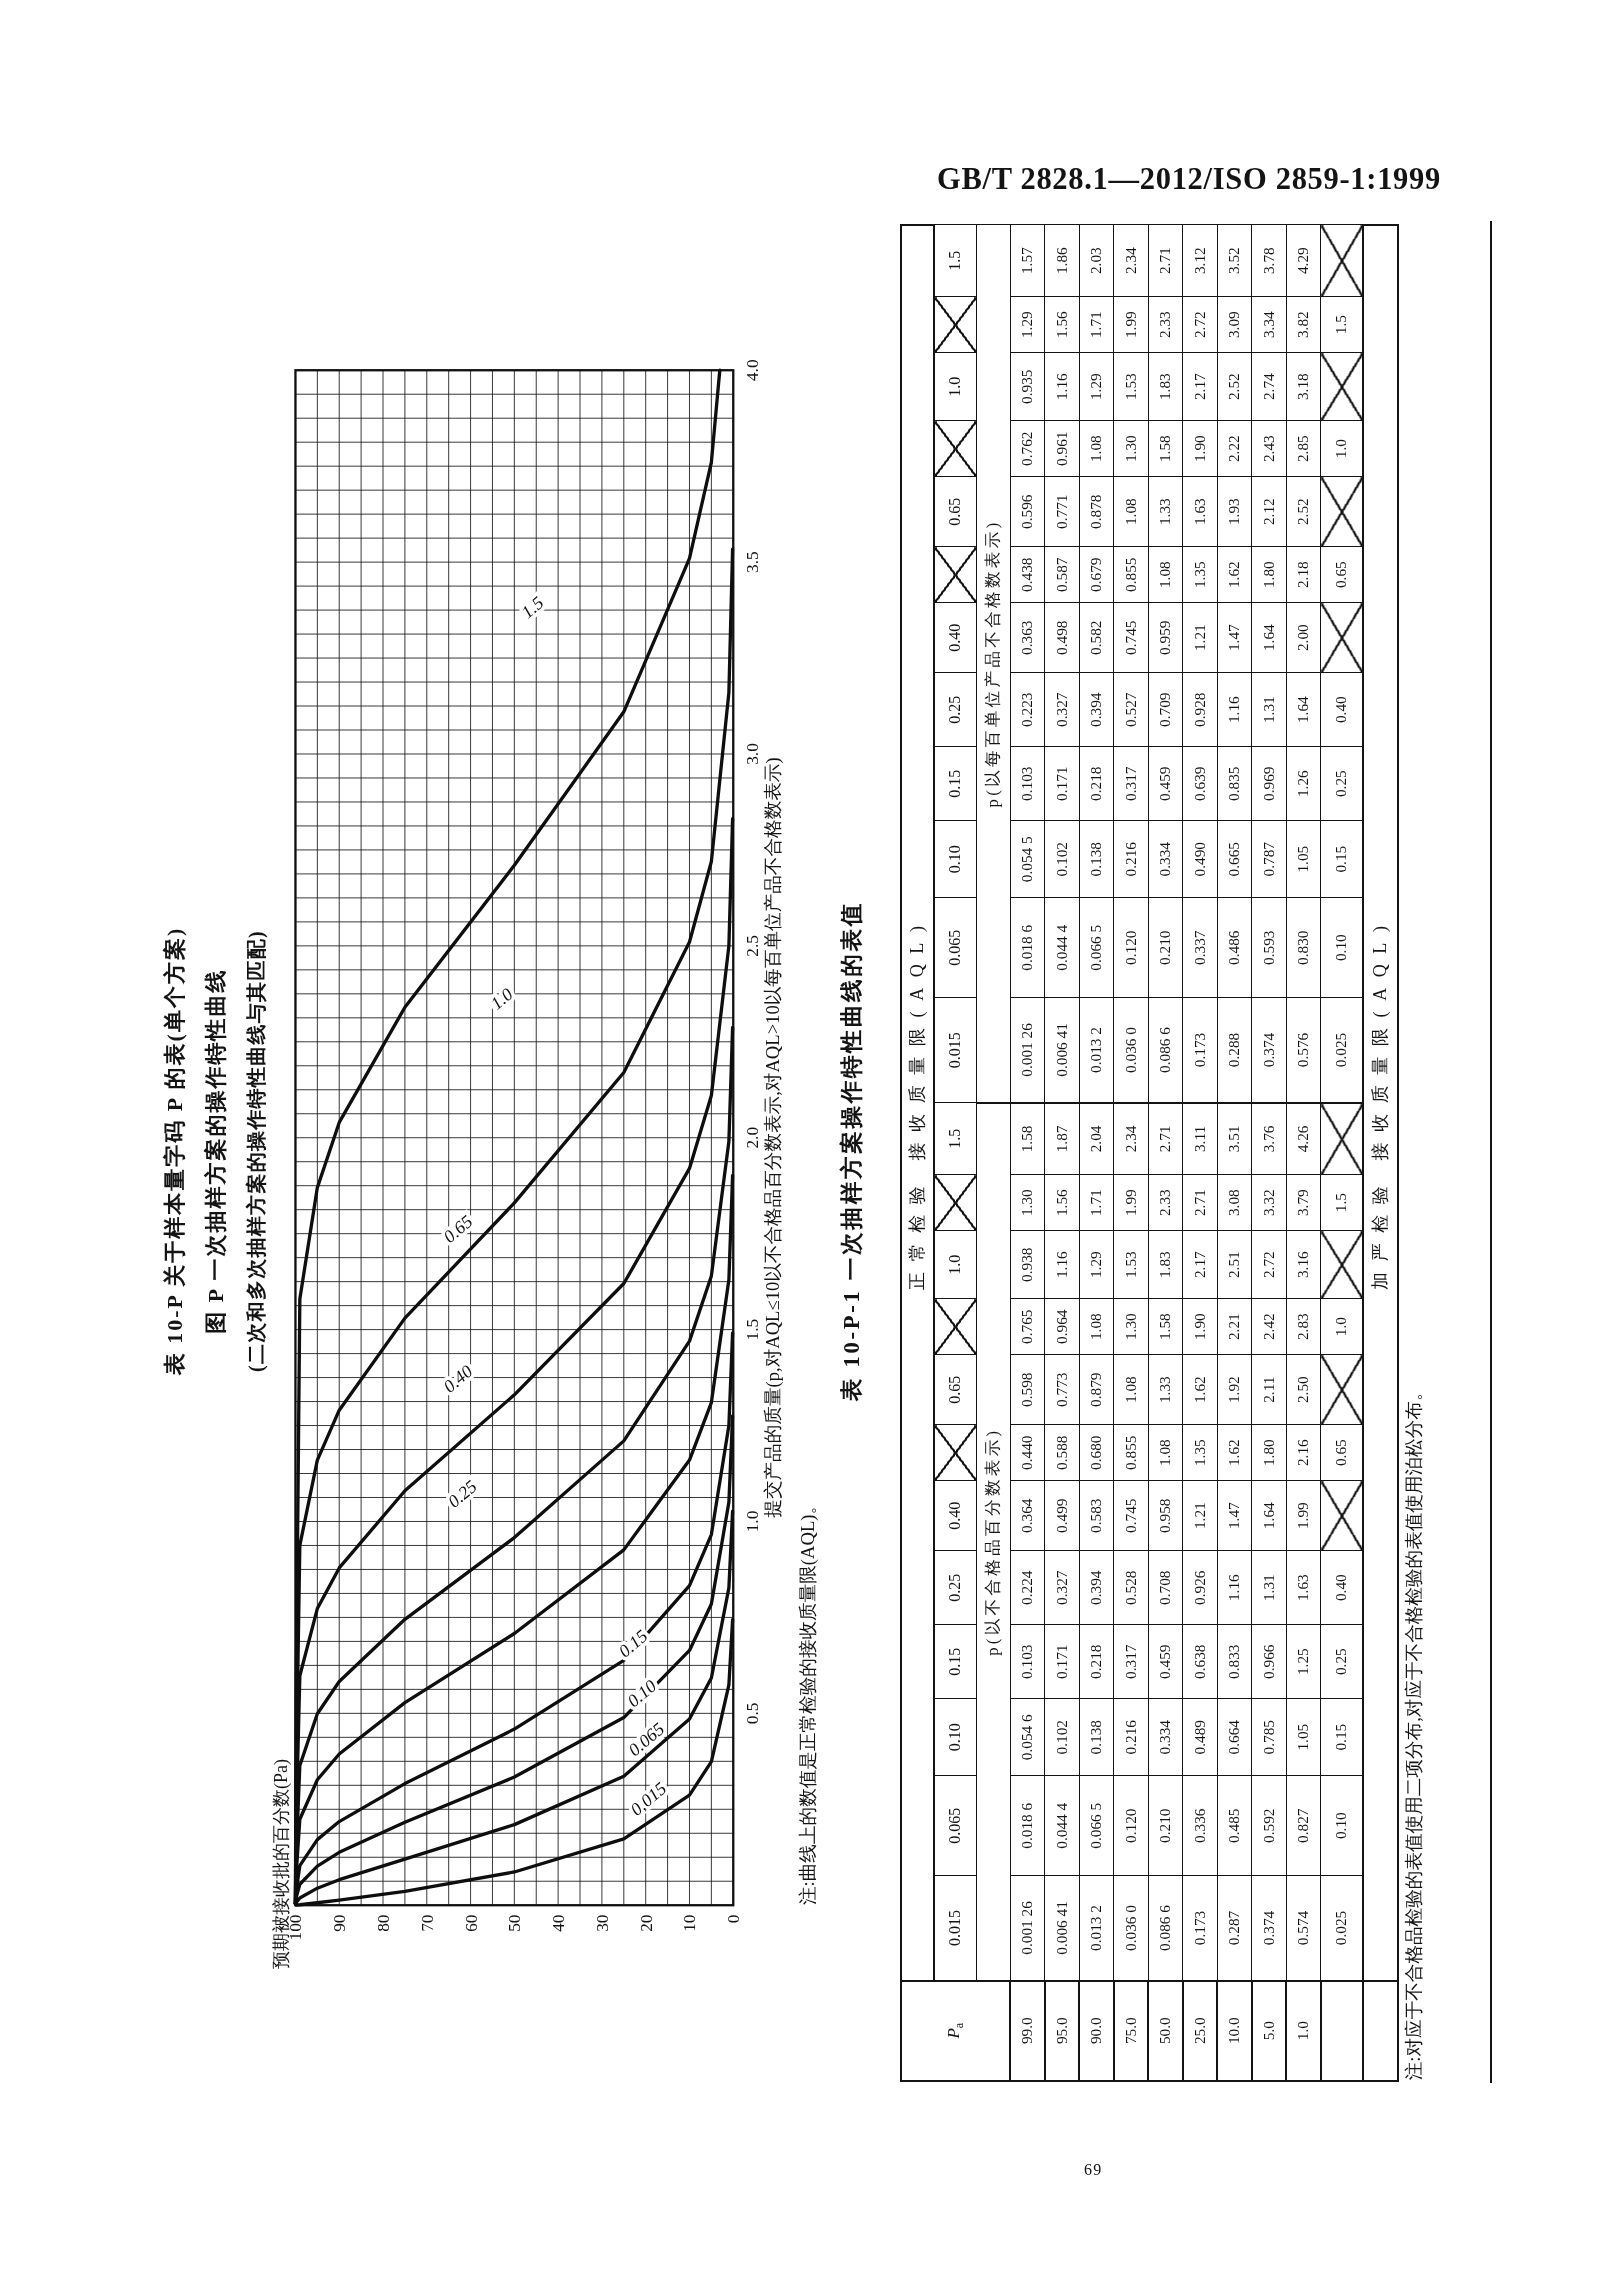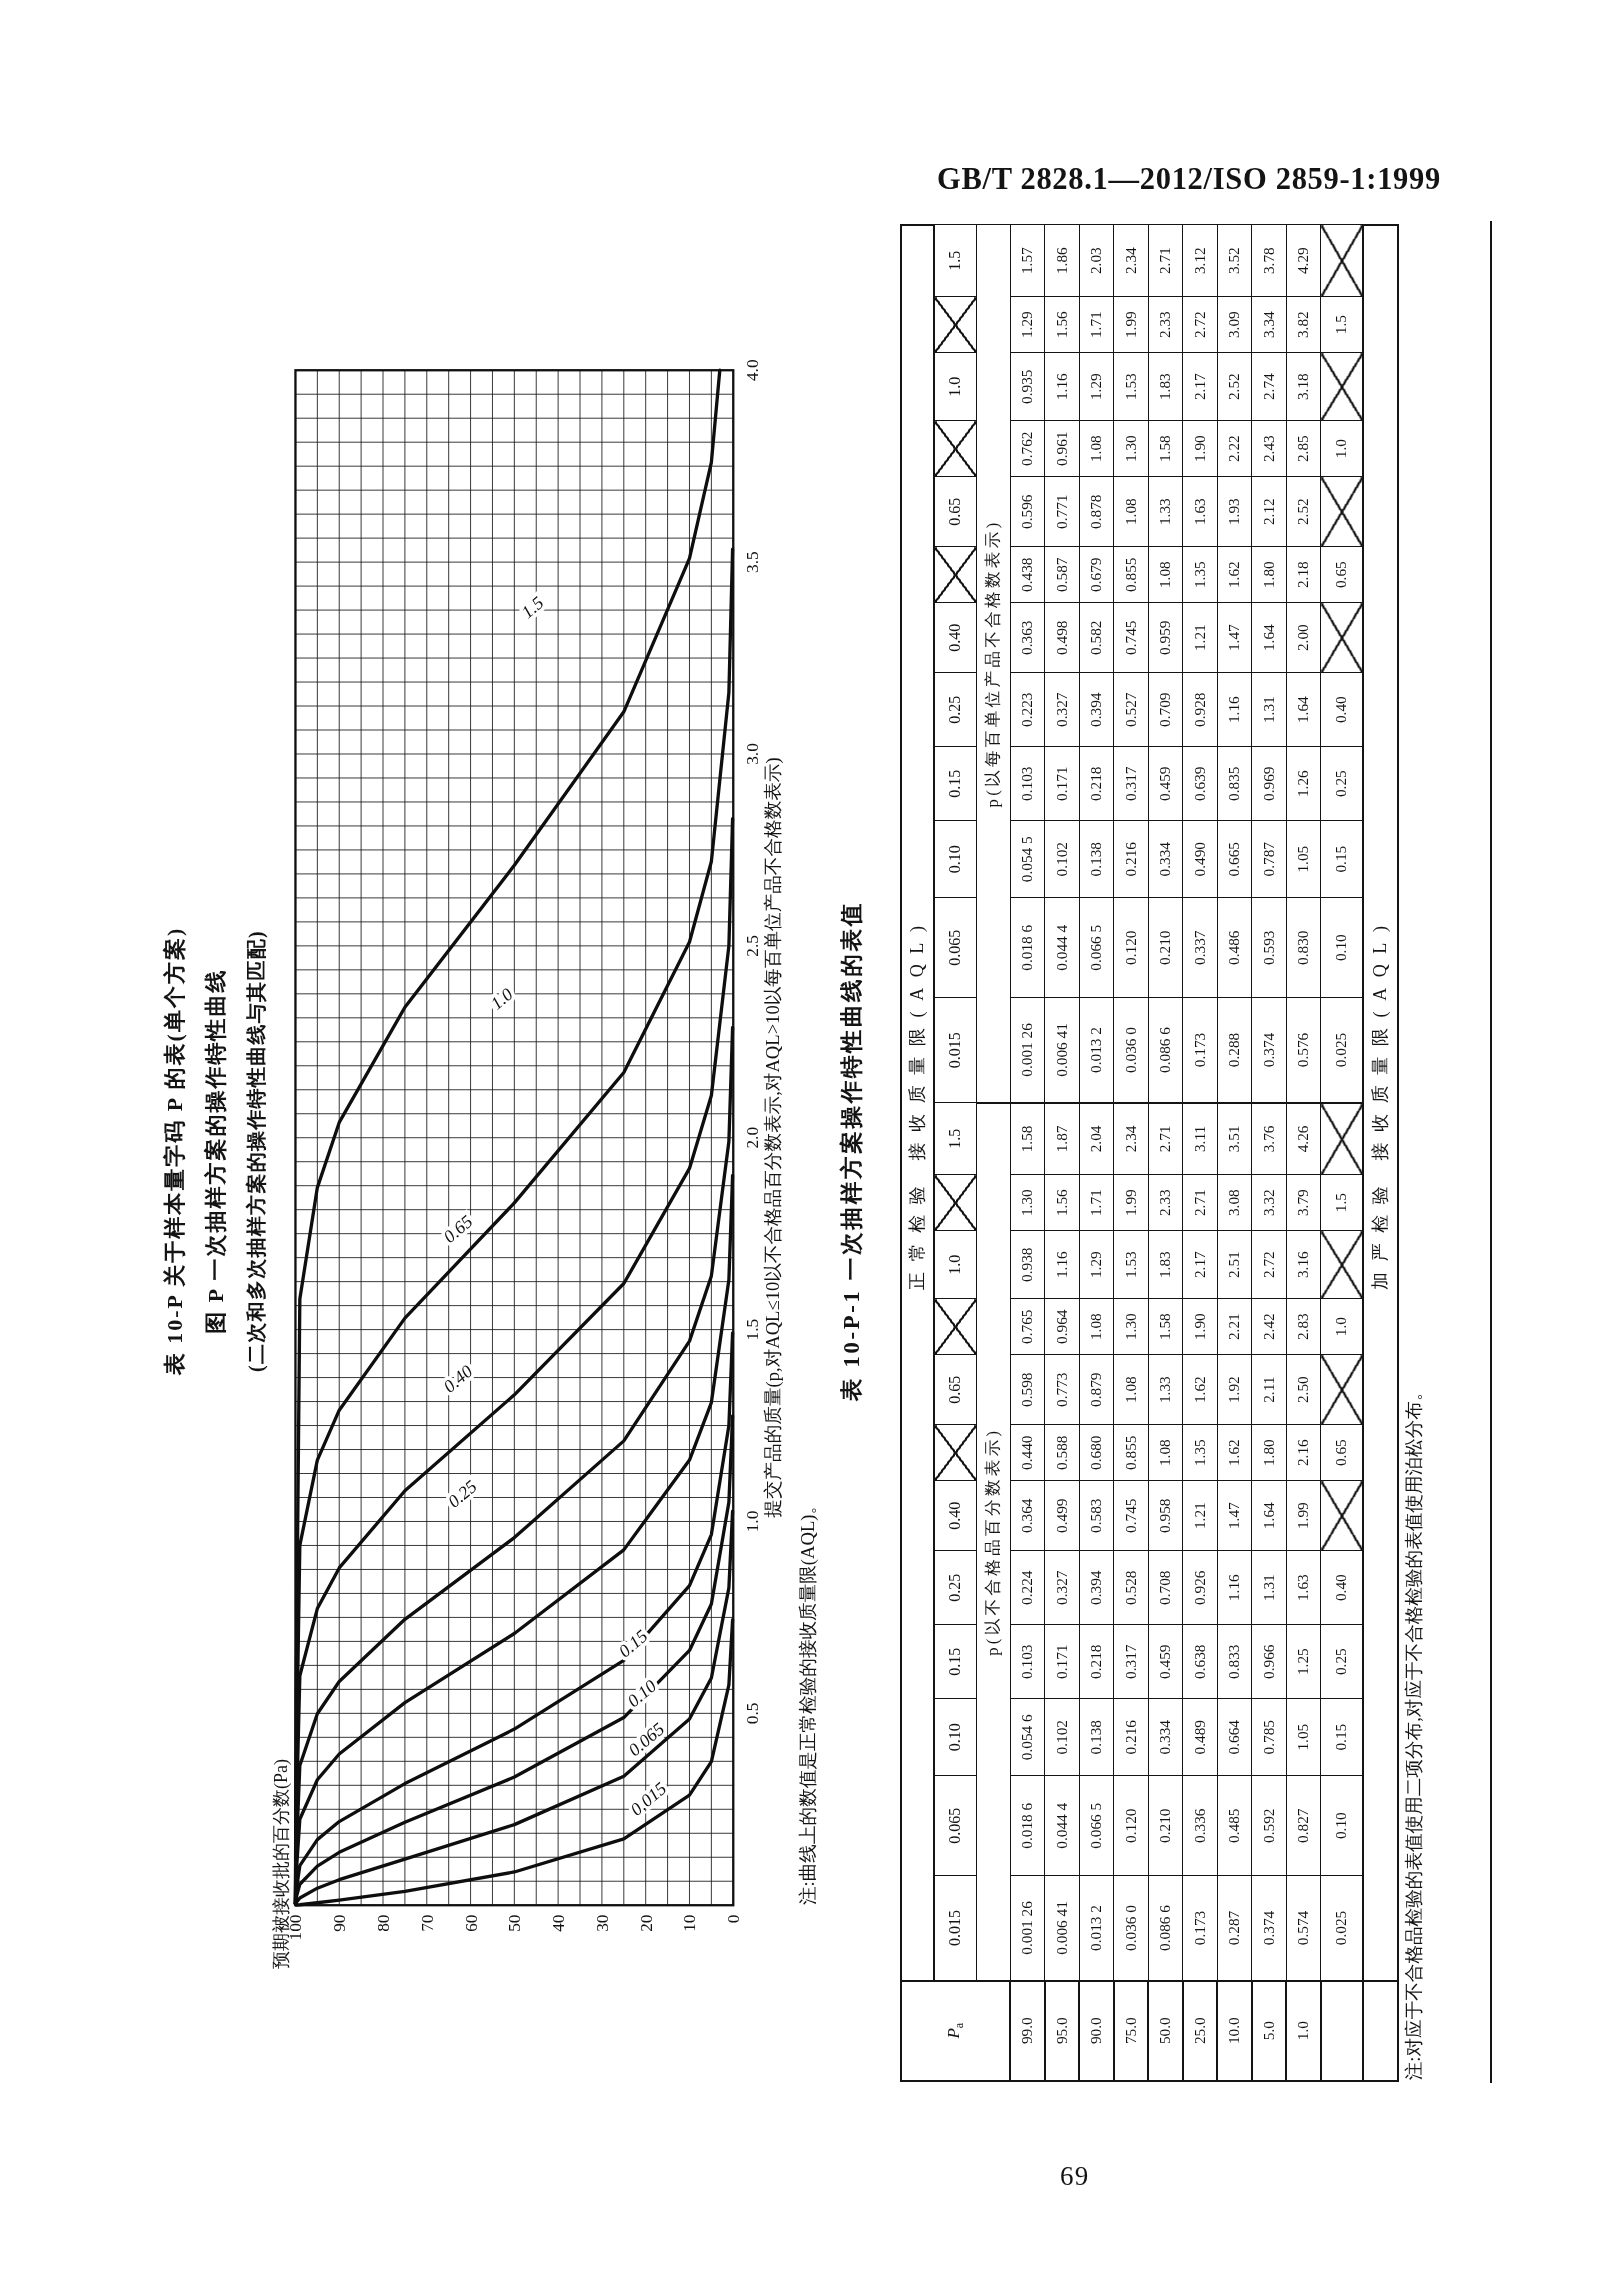--- a/index.html
+++ b/index.html
@@ -1,20 +1,20 @@
 <!DOCTYPE html>
 <html style="font-size:10.6px"><head>
 <meta charset="utf-8">
 <style>
   html,body{margin:0;padding:0;background:#888;}
   #page{position:relative;width:1599px;height:2295px;background:#ffffff;overflow:hidden;
         font-family:"Liberation Serif","DejaVu Serif",serif;color:#141414;}
   .abs{position:absolute;}
   #doc-header{left:937px;top:162px;width:504px;font-size:30.5px;font-weight:bold;letter-spacing:0.7px;}
-  #page-number{left:1060px;top:2161px;font-size:27px;letter-spacing:1.3px;}
+  #page-number{left:1084px;top:2161px;font-size:16px;letter-spacing:1.3px;}
   
   #rot{left:0;top:0;width:1864px;height:1347px;transform-origin:0 0;
        transform:translate(159px,2083px) rotate(-90deg);}
   .tline{left:0;width:1864px;text-align:center;font-weight:bold;}
   #title1{top:1.3px;font-size:22px;letter-spacing:2px;}
   #title2{top:42px;font-size:22px;letter-spacing:2px;}
   #title3{top:84px;font-size:20px;letter-spacing:1.3px;}
   #pa-axis-title{left:114px;top:110px;font-size:18px;}
   #oc-svg{left:0;top:113px;}
   #x-axis-title{left:178px;top:601px;width:1535px;text-align:center;font-size:18.6px;}

